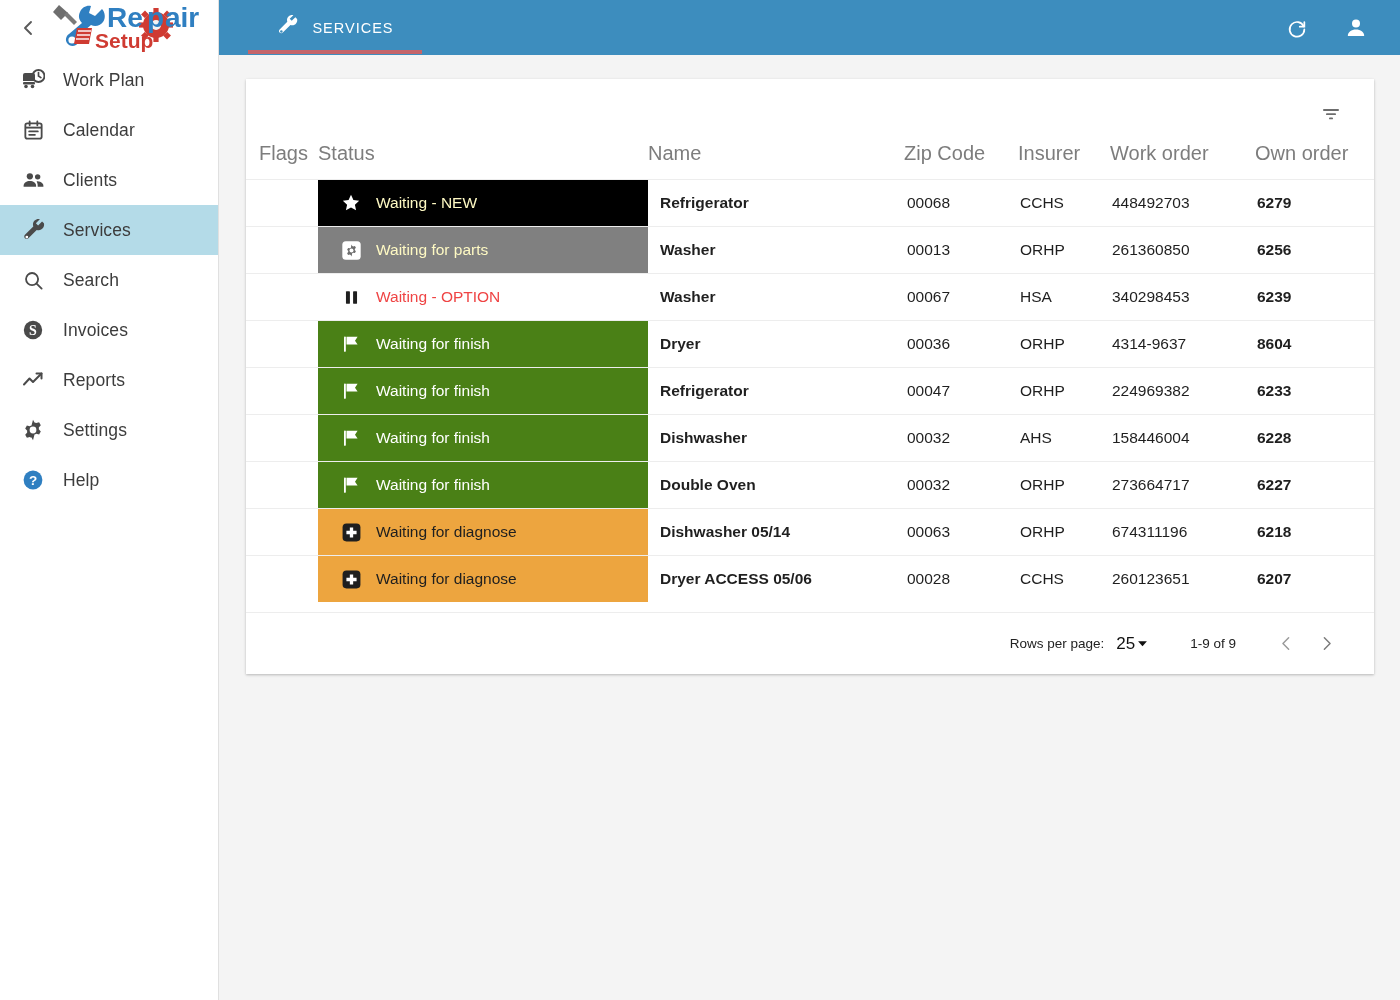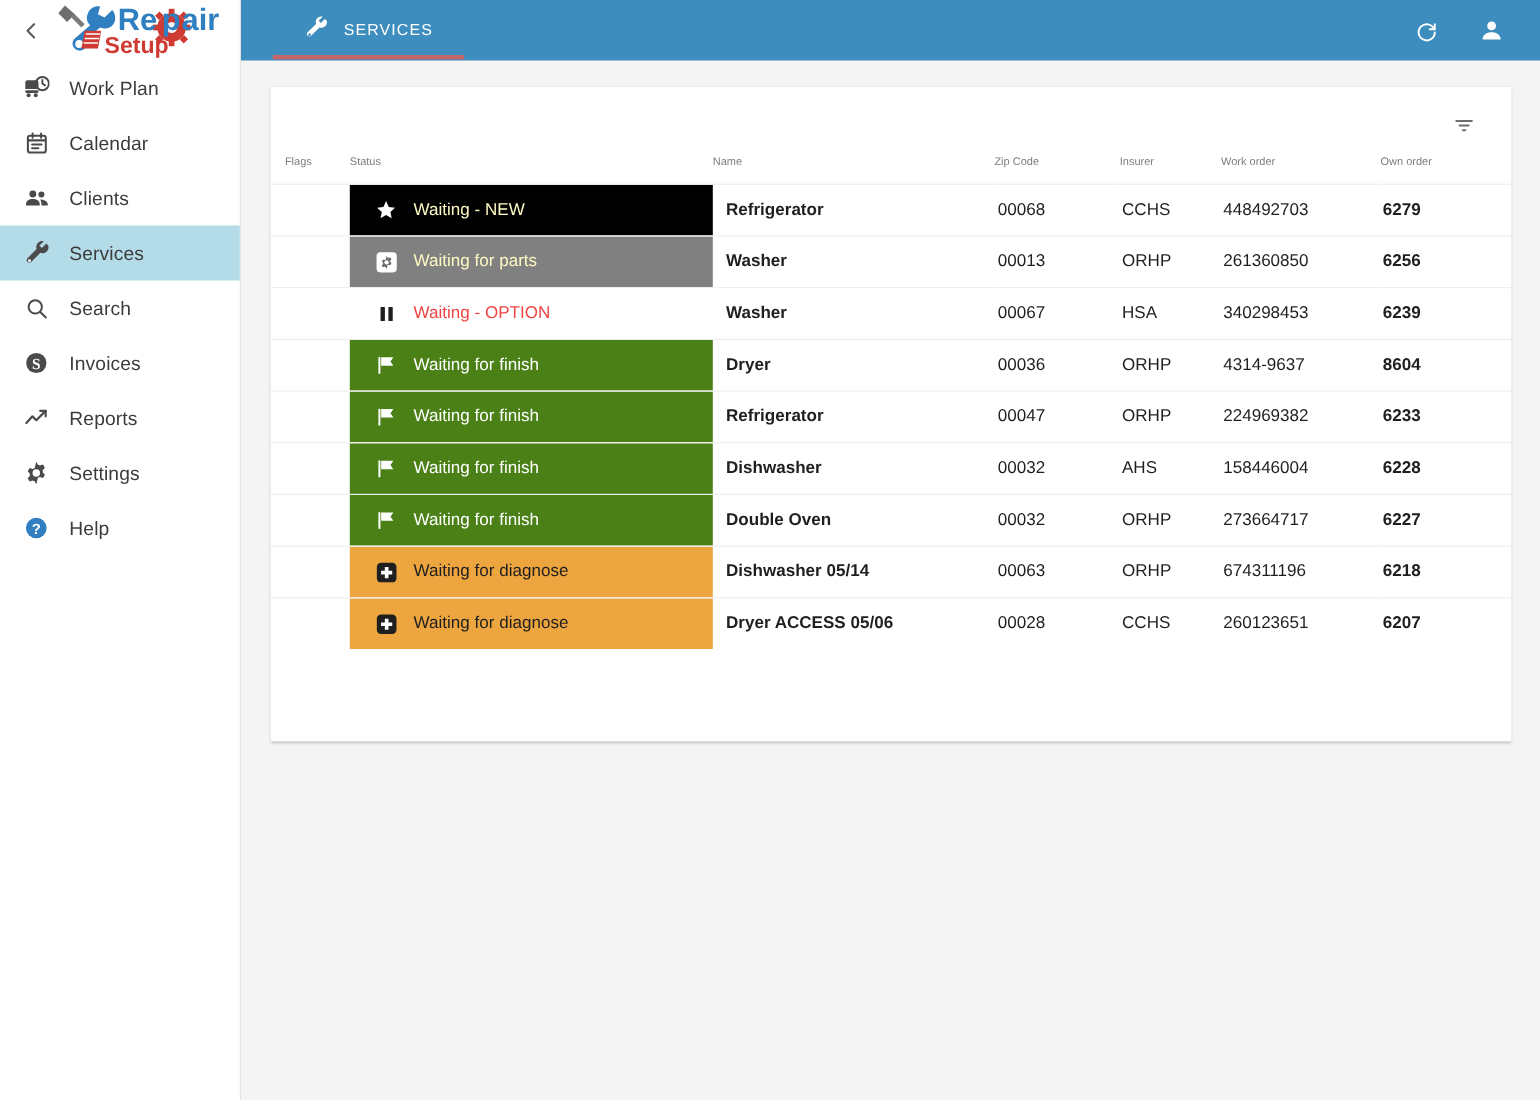--- a/index.html
+++ b/index.html
@@ -99,21 +99,21 @@
   #filter-btn {
     position: absolute; right: 30px; top: 22px;
     width: 26px; height: 26px;
     display: flex; align-items: center; justify-content: center;
     cursor: pointer;
   }
 
   table { width: 100%; border-collapse: collapse; table-layout: fixed; }
   thead th {
     text-align: left;
-    font-size: 10px; font-weight: 400;
+    font-size: 20px; font-weight: 400;
     color: #7d7d7d;
     padding: 0 0 14px 0;
     vertical-align: bottom;
   }
   .col-flags  { width: 72px;  padding-left: 13px !important; }
   .col-status { width: 330px; }
   .col-name   { width: 256px; }
   .col-zip    { width: 114px; }
   .col-insurer{ width: 92px;  }
   .col-work   { width: 145px; }
@@ -535,15 +535,35 @@
             </td>
             <td class="cell-name">Dryer ACCESS 05/06</td>
             <td class="cell-zip">00028</td>
             <td class="cell-insurer">CCHS</td>
             <td class="cell-work">260123651</td>
             <td class="cell-own">6207</td>
           </tr>
         </tbody>
     </table>
 
+    <div id="pagination">
+      <span id="rpp-label">Rows per page:</span>
+      <span id="rpp-select">
+        <span>25</span>
+        <svg width="11" height="11" viewBox="0 0 10 10">
+          <path d="M1 3 L5 7.5 L9 3 Z" fill="#111"></path>
+        </svg>
+      </span>
+      <span id="range-label">1-9 of 9</span>
+      <span class="page-btn">
+        <svg width="17" height="17" viewBox="0 0 24 24" fill="none" stroke="#9a9a9a" stroke-width="2.1" stroke-linecap="round" stroke-linejoin="round">
+          <path d="M15 4 L7 12 L15 20"></path>
+        </svg>
+      </span>
+      <span class="page-btn">
+        <svg width="17" height="17" viewBox="0 0 24 24" fill="none" stroke="#7b7b7b" stroke-width="2.1" stroke-linecap="round" stroke-linejoin="round">
+          <path d="M9 4 L17 12 L9 20"></path>
+        </svg>
+      </span>
+    </div>
 
   </div>
 </div>
 
 </body></html>

